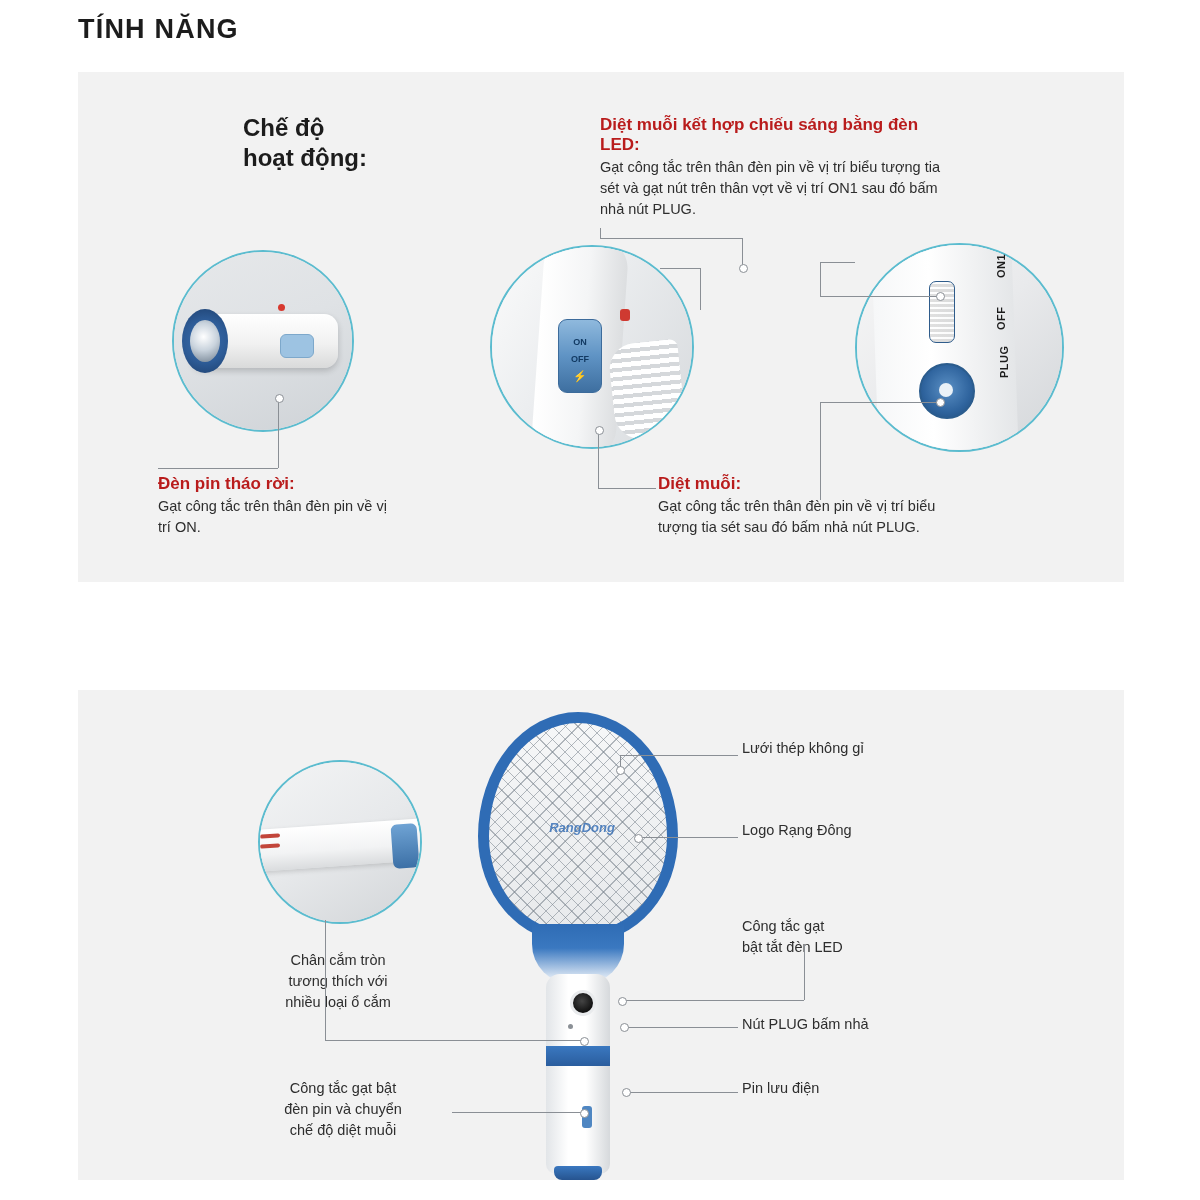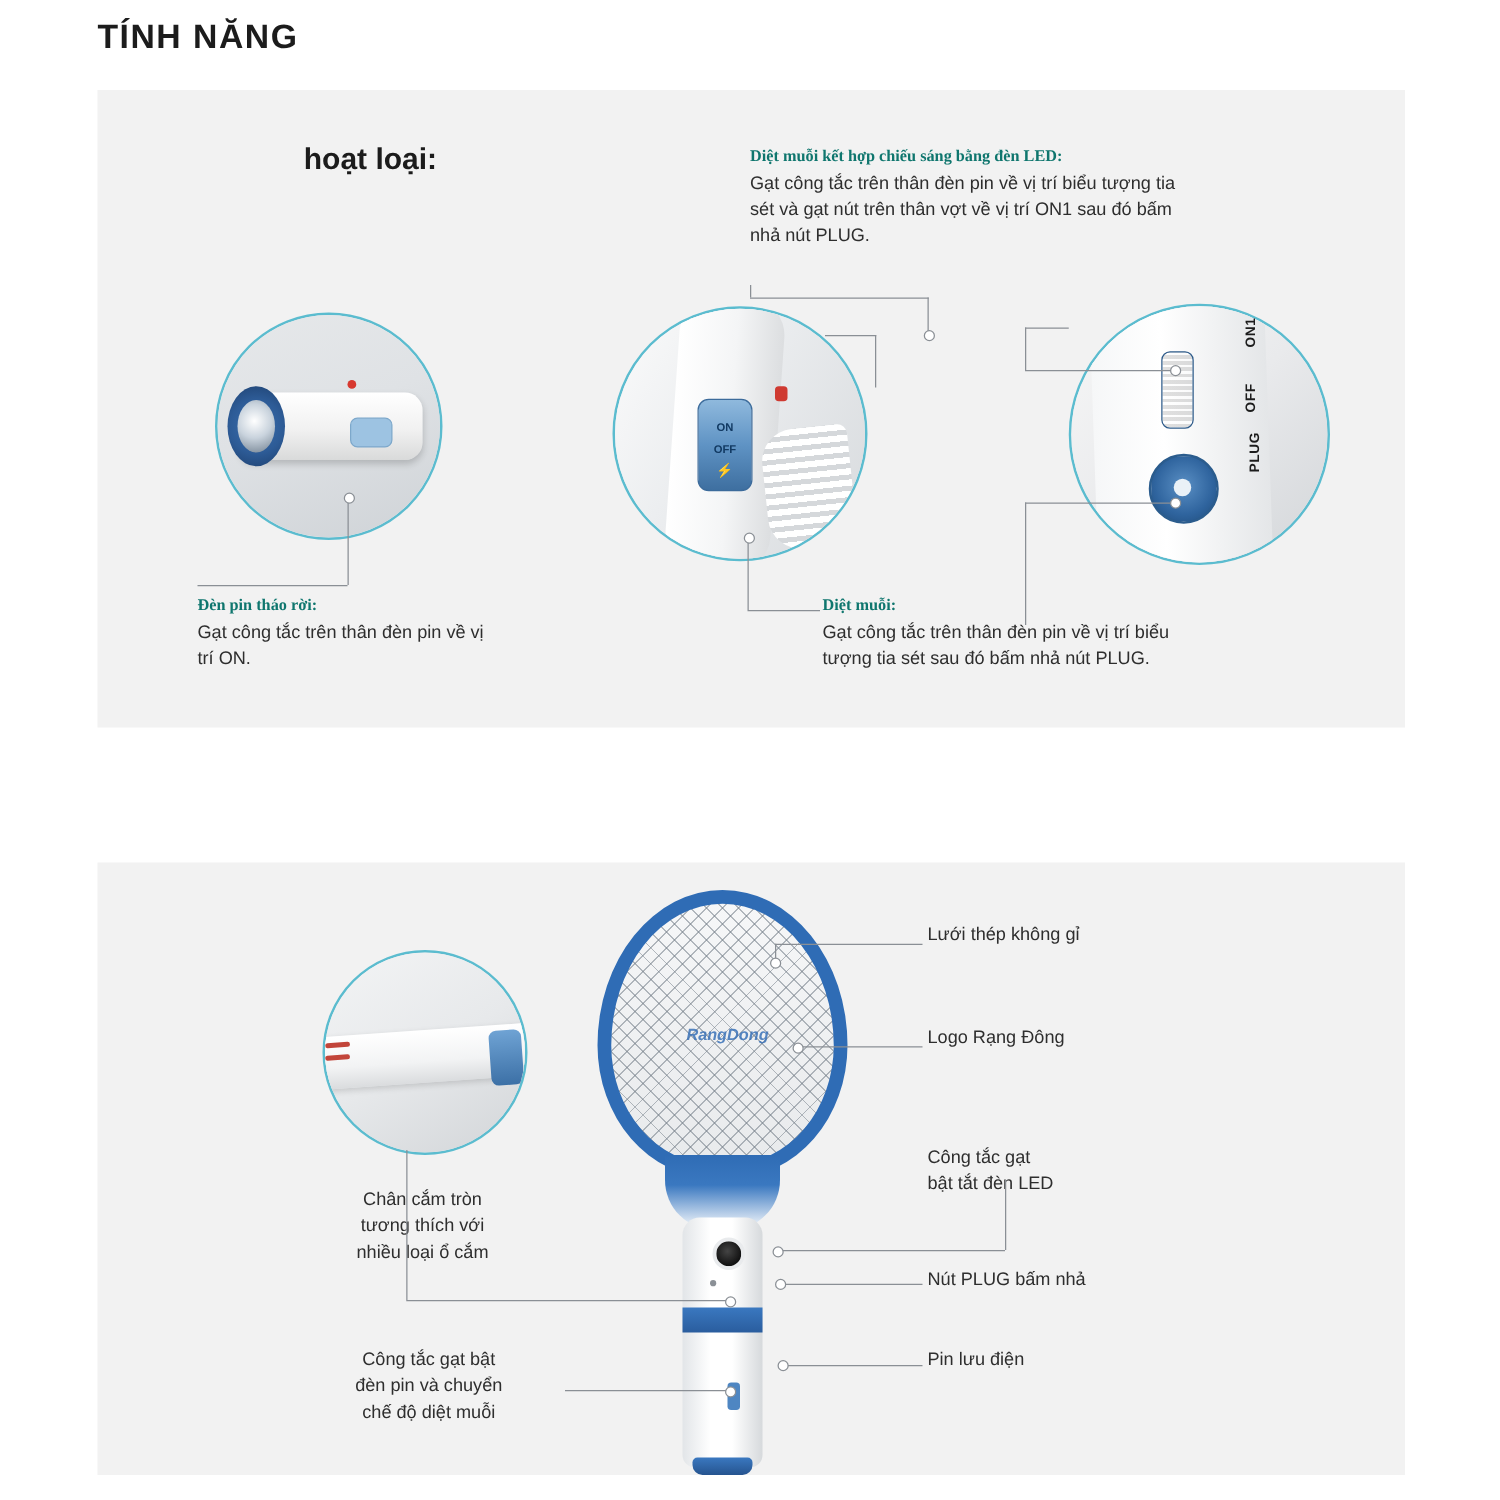--- a/index.html
+++ b/index.html
@@ -56,26 +56,25 @@
     font-size: 24px;
     font-weight: bold;
     line-height: 30px;
     color: #1c1c1c;
     width: 200px;
   }
 
   
   .txt-block { position: absolute; }
   .txt-head {
-    font-size: 13px;
+    font-size: 17px;
     font-weight: bold;
     line-height: 20px;
-    color: #0f766e;
+    color: #b91c1c;
     margin: 0 0 2px 0;
-    font-family: Liberation Serif, serif;
   }
   .txt-body {
     font-size: 14.5px;
     line-height: 21px;
     color: #2e2e2e;
     margin: 0;
   }
 
   #txt-led { left: 600px; top: 115px; width: 360px; }
   #txt-flashlight { left: 158px; top: 474px; width: 230px; }
@@ -259,21 +258,22 @@
 </style>
 </head>
 <body>
 
 <div class="page">
 
   <div class="section-title" id="title-features">TÍNH NĂNG</div>
   <div class="panel" id="panel-features"></div>
 
   <div class="mode-label">
-    <div>hoạt loại:</div>
+    <div>Chế độ</div>
+    <div>hoạt động:</div>
   </div>
 
   <div class="txt-block" id="txt-led">
     <p class="txt-head">Diệt muỗi kết hợp chiếu sáng bằng đèn LED:</p>
     <p class="txt-body">Gạt công tắc trên thân đèn pin về vị trí biểu tượng tia sét và gạt nút trên thân vợt về vị trí ON1 sau đó bấm nhả nút PLUG.</p>
   </div>
 
   <div class="txt-block" id="txt-flashlight">
     <p class="txt-head">Đèn pin tháo rời:</p>
     <p class="txt-body">Gạt công tắc trên thân đèn pin về vị trí ON.</p>

